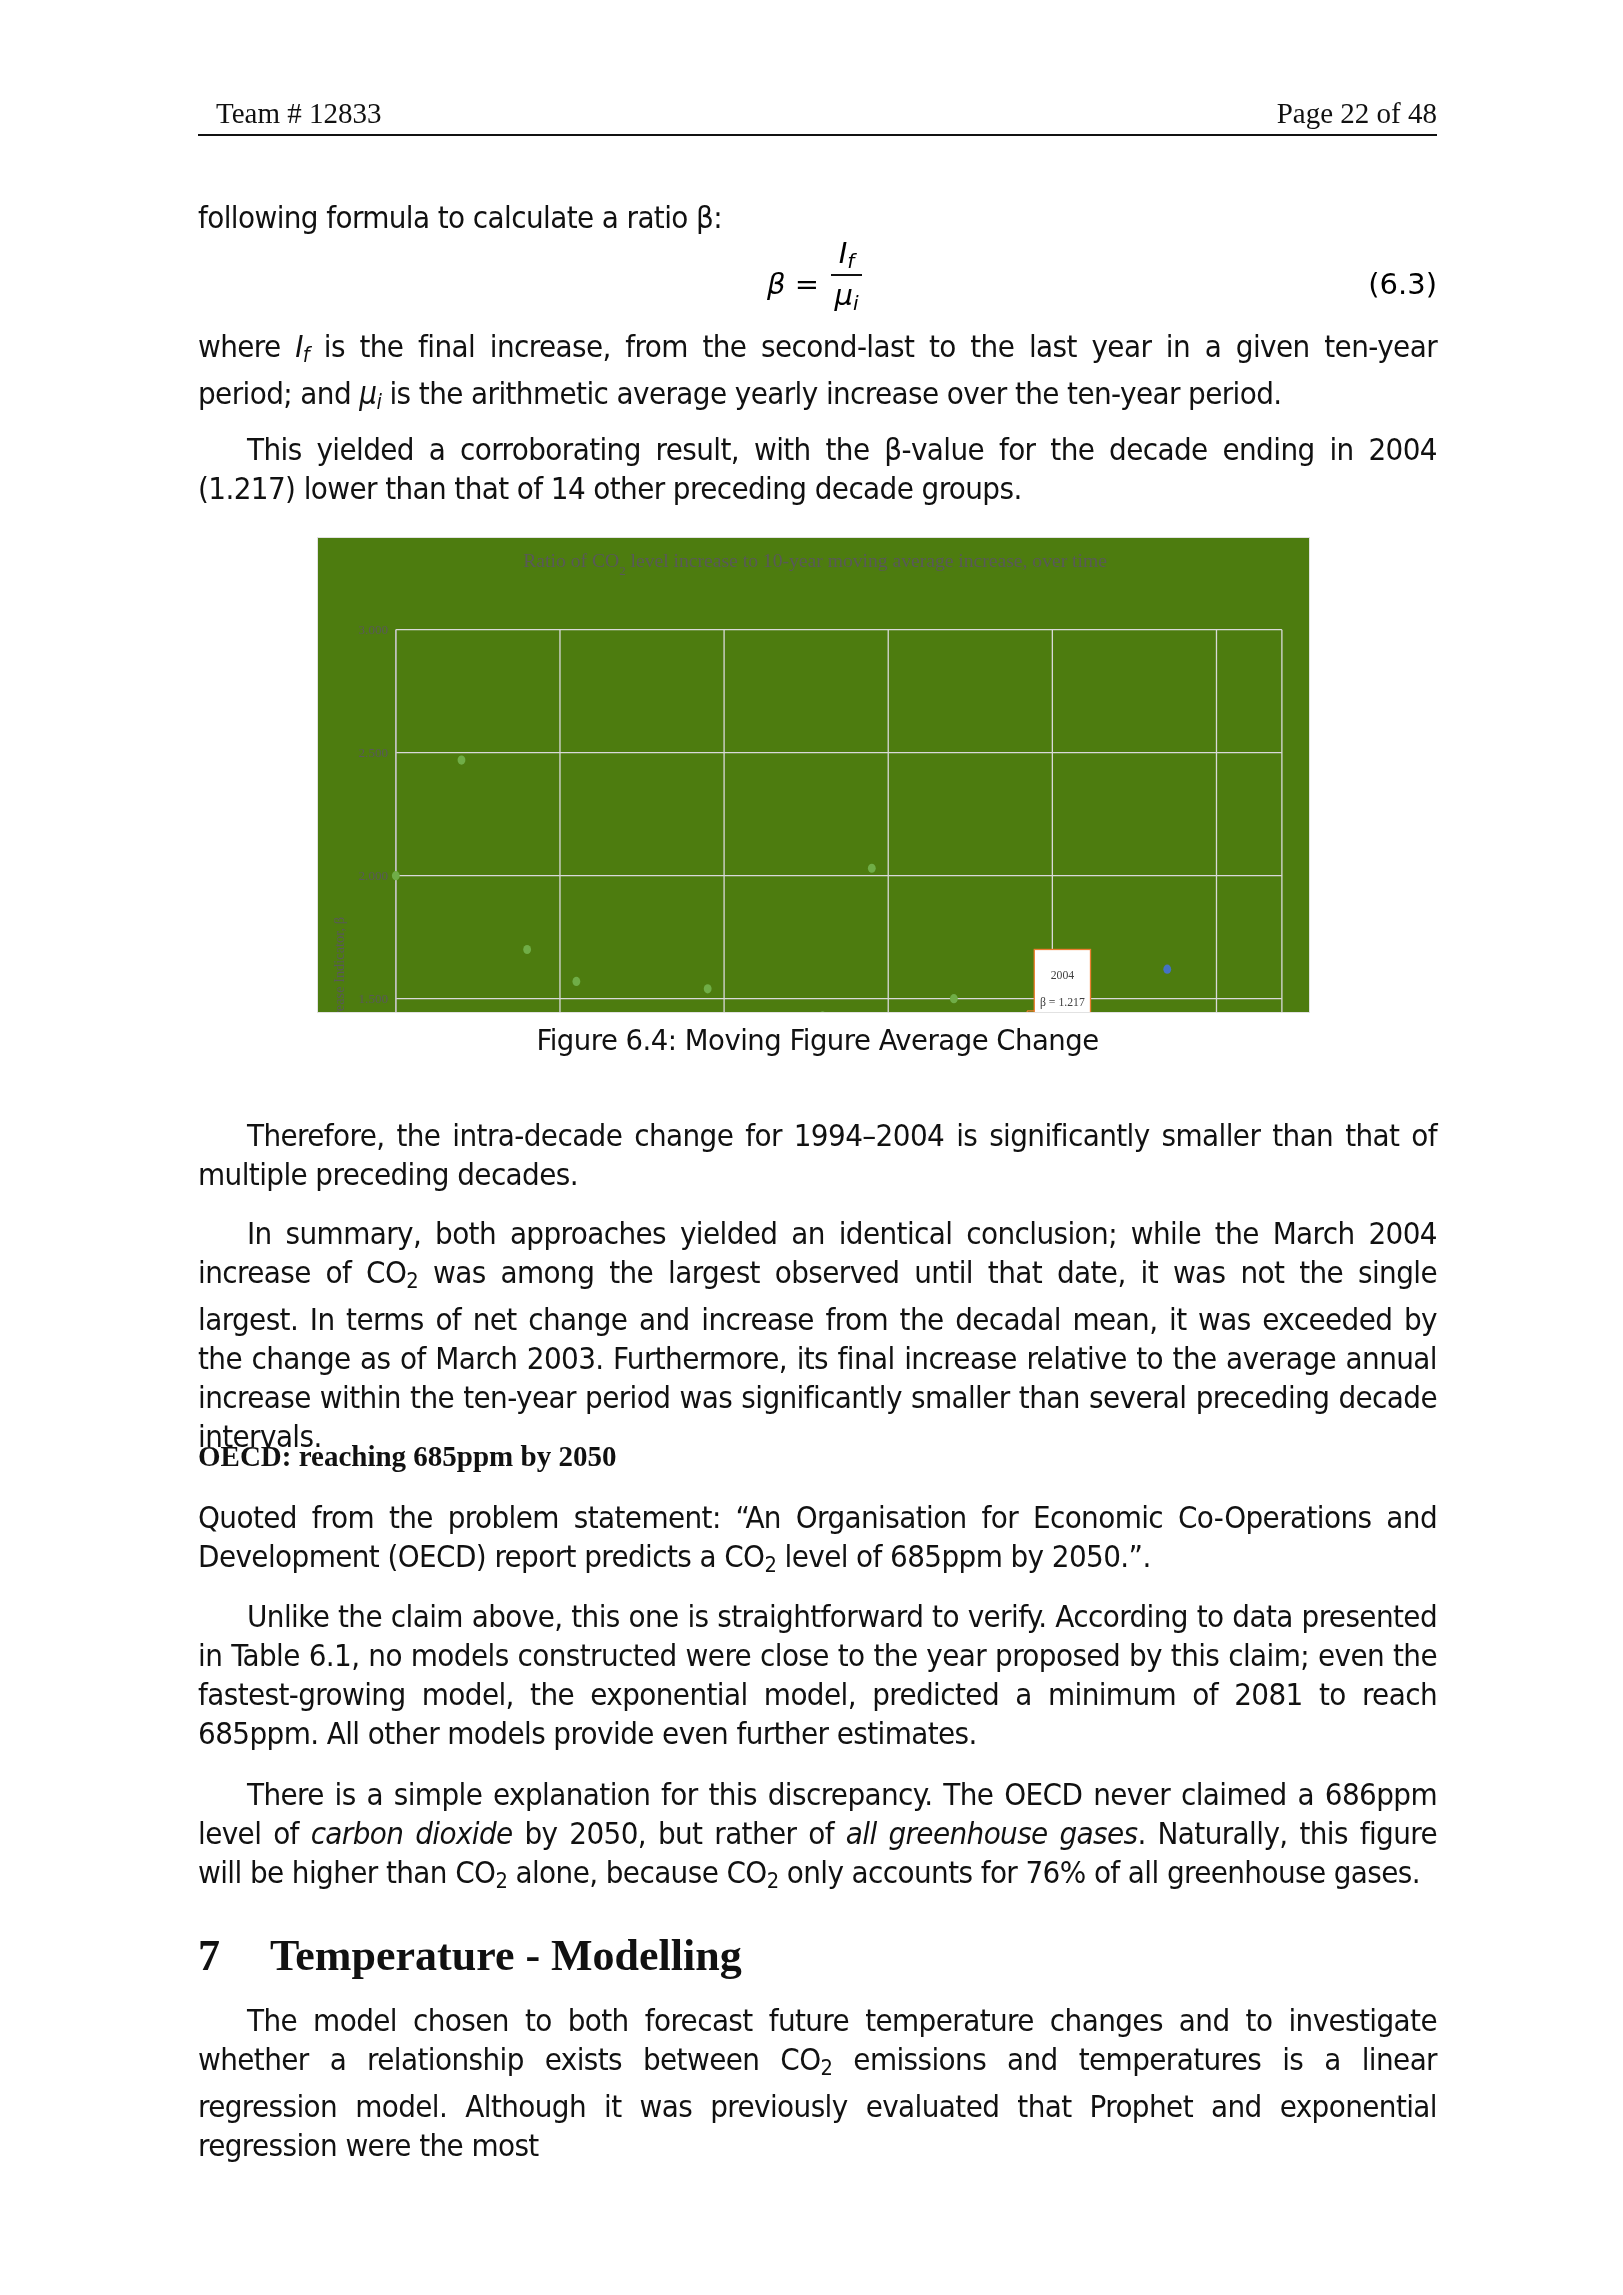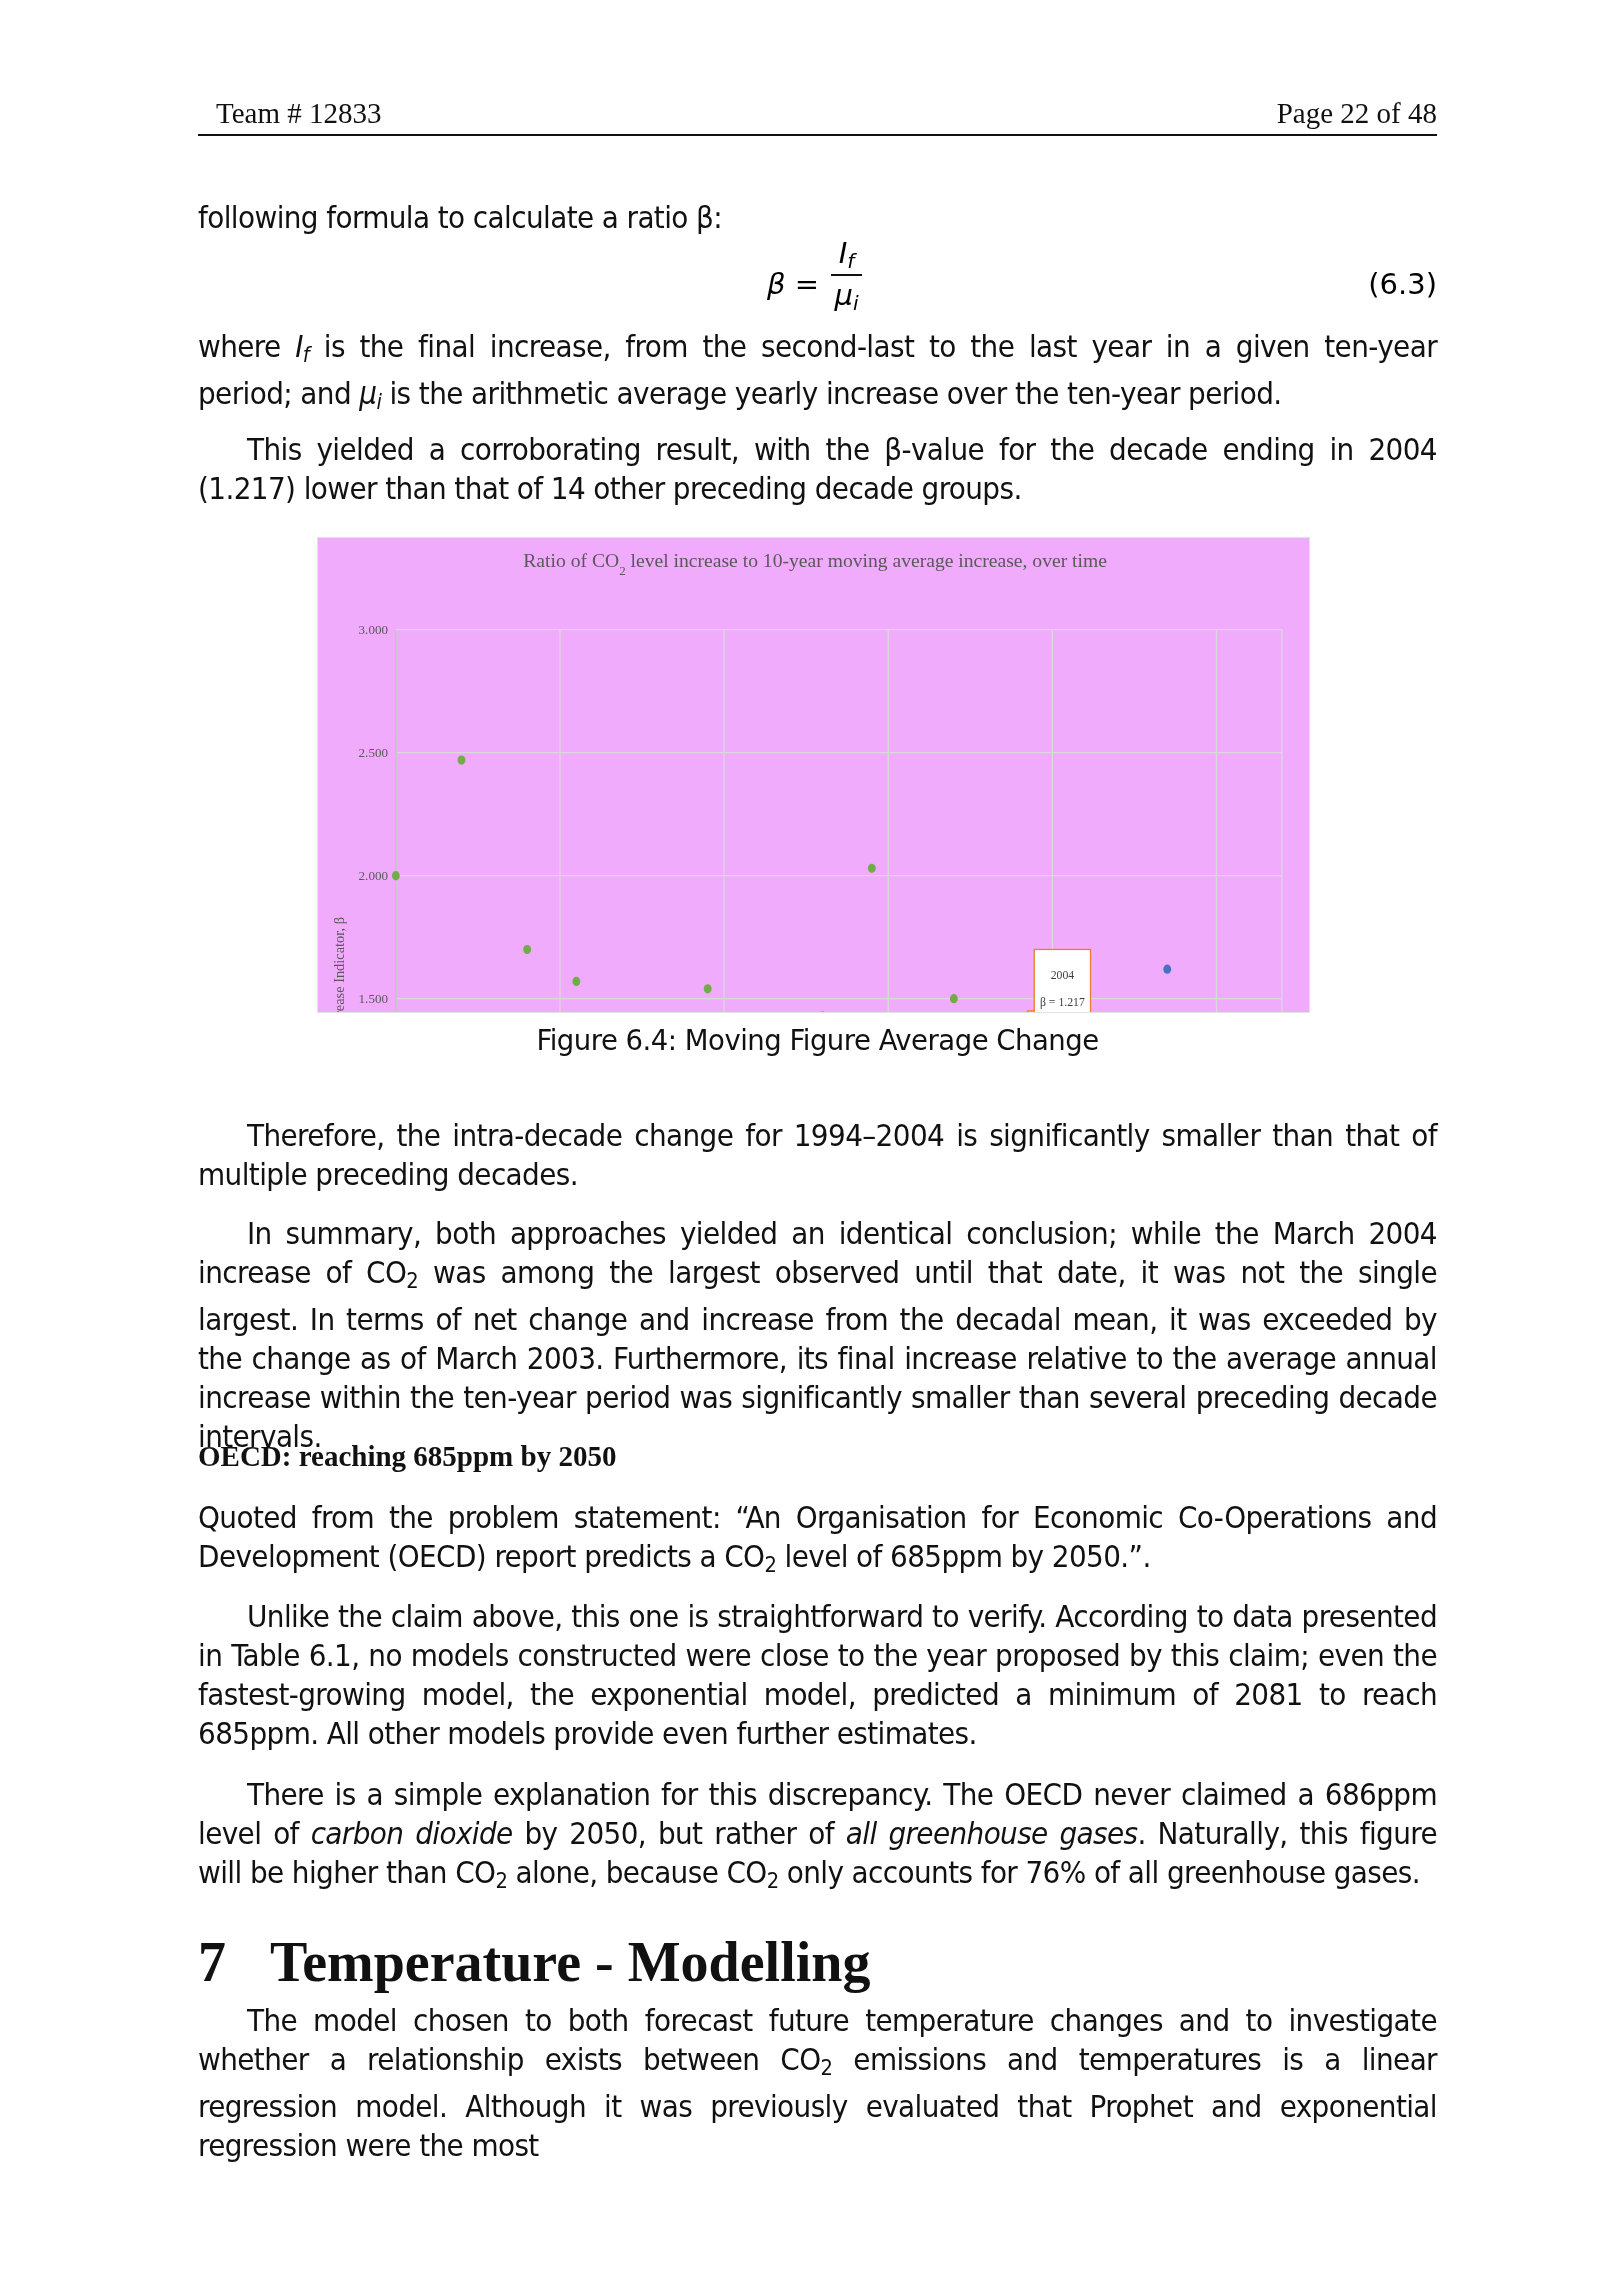--- a/index.html
+++ b/index.html
@@ -15,25 +15,25 @@
   .para { position:absolute; left:0; width:1239px; margin:0; }
   .indent { text-indent:49px; }
   .eq { position:absolute; left:0; width:1239px; top:236px; height:92px; font-family:"DejaVu Sans", sans-serif; font-size:29px; }
   .eq .lhs { position:absolute; left:569px; top:31px; font-style:italic; }
   .eq .frac { position:absolute; left:629px; top:0; width:39px; text-align:center; }
   .eq .num { display:block; font-style:italic; }
   .eq .bar { display:block; border-top:2px solid #111; margin:1.3px 3.9px; }
   .eq .den { display:block; font-style:italic; }
   .eq .no { position:absolute; right:0; top:31px; }
   sub { font-size:0.7em; vertical-align:-0.25em; }
-  .figure { position:absolute; left:119px; top:537px; width:991px; height:474px; border:1.3px solid #e2e2e2; background:#f0abfc; }
+  .figure { position:absolute; left:119px; top:537px; width:991px; height:474px; border:1.3px solid #e2e2e2; background:#4d7c0f; }
   .caption { position:absolute; left:0; width:1239px; top:1024px; text-align:center;
     font-family:"DejaVu Sans", sans-serif; font-size:27.5px; color:#111; letter-spacing:-0.5px; }
   .subhead { position:absolute; left:0; top:1440px; font-family:"Liberation Serif", serif; font-weight:bold; font-size:29px; color:#111; }
-  .section { position:absolute; left:0; top:1930px; font-family:"Liberation Serif", serif; font-weight:bold; font-size:56px; color:#111; }
+  .section { position:absolute; left:0; top:1930px; font-family:"Liberation Serif", serif; font-weight:bold; font-size:44px; color:#111; }
   .section .num { display:inline-block; width:72px; }
   svg text { font-family:"Liberation Serif", serif; }
 </style>
 </head>
 <body>
 
 <div class="page">
 
   <div class="header">
     <span class="left">Team # 12833</span>

